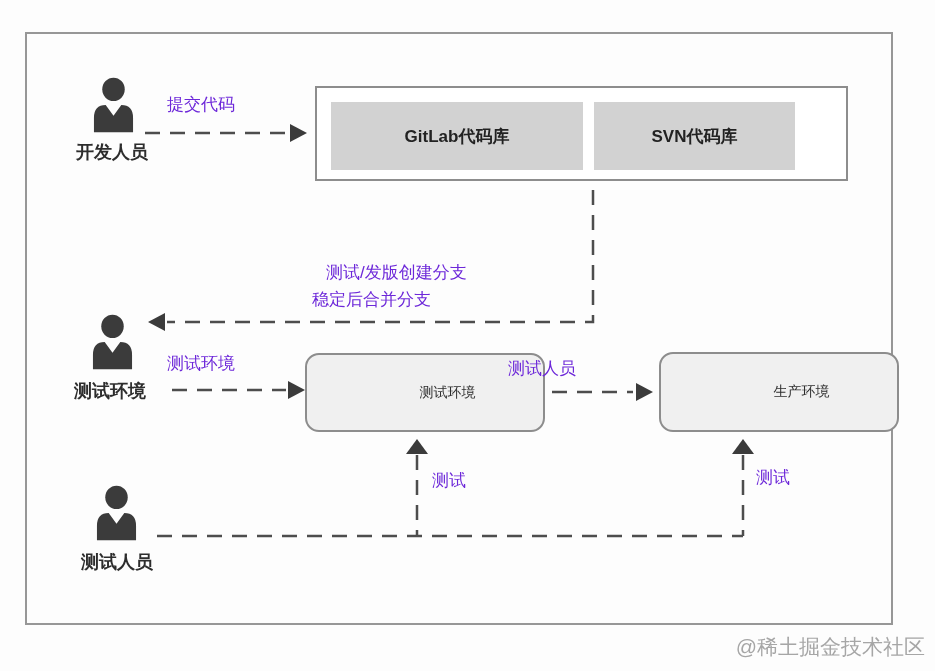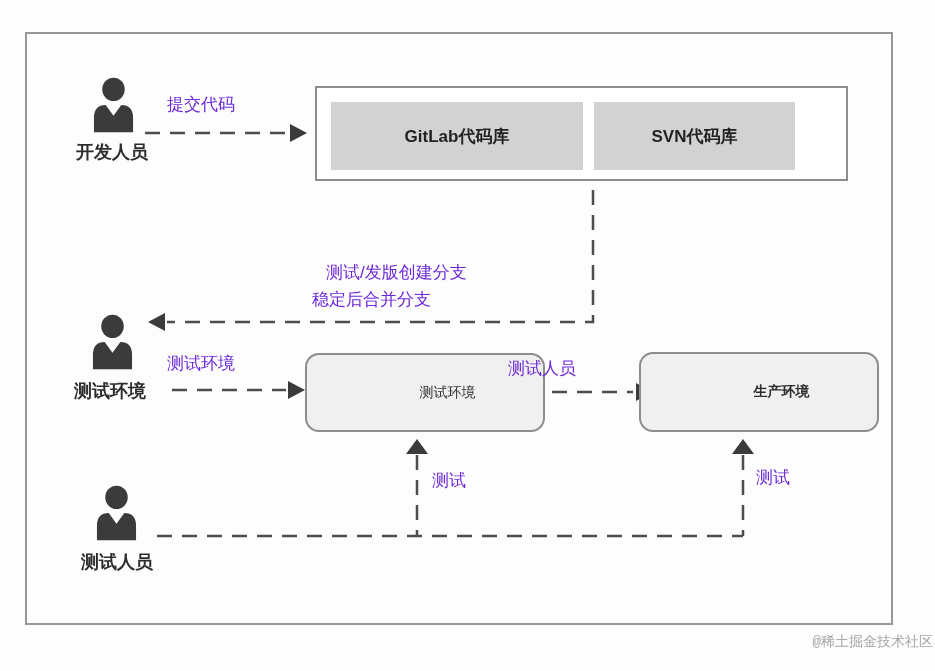--- a/index.html
+++ b/index.html
@@ -83,45 +83,44 @@
     background: #f0f0f0;
     display: flex;
     align-items: center;
     justify-content: center;
     font-size: 14px;
     color: #2d2d2d;
     z-index: 2;
     padding-left: 45px;
   }
   .env-test { left: 305px; top: 353px; height: 75px; }
-  .env-prod { left: 639px; top: 352px; height: 76px; font-weight: bold; }
+  .env-prod { left: 659px; top: 352px; height: 76px; }
 
   .edge-label {
     position: absolute;
     font-size: 17px;
     color: #6d28d9;
     white-space: nowrap;
     z-index: 2;
   }
   .lbl-submit   { left: 167px; top: 93px; }
   .lbl-branch1  { left: 326px; top: 261px; text-align: center; }
   .lbl-branch2  { left: 312px; top: 288px; }
   .lbl-build    { left: 167px; top: 352px; }
   .lbl-passed   { left: 508px; top: 357px; }
   .lbl-test-l   { left: 432px; top: 469px; }
   .lbl-test-r   { left: 756px; top: 466px; }
 
   .watermark {
     position: absolute;
-    right: 2px; top: 633px;
-    font-size: 14px;
+    right: 10px; top: 633px;
+    font-size: 21px;
     color: #a6a6a6;
     z-index: 2;
     white-space: nowrap;
-    font-family: Liberation Mono, monospace;
   }
 </style>
 </head>
 <body>
 
 <div class="stage">
 
   <div class="frame"></div>
 
   <svg class="overlay" viewBox="0 0 935 671" aria-hidden="true">

